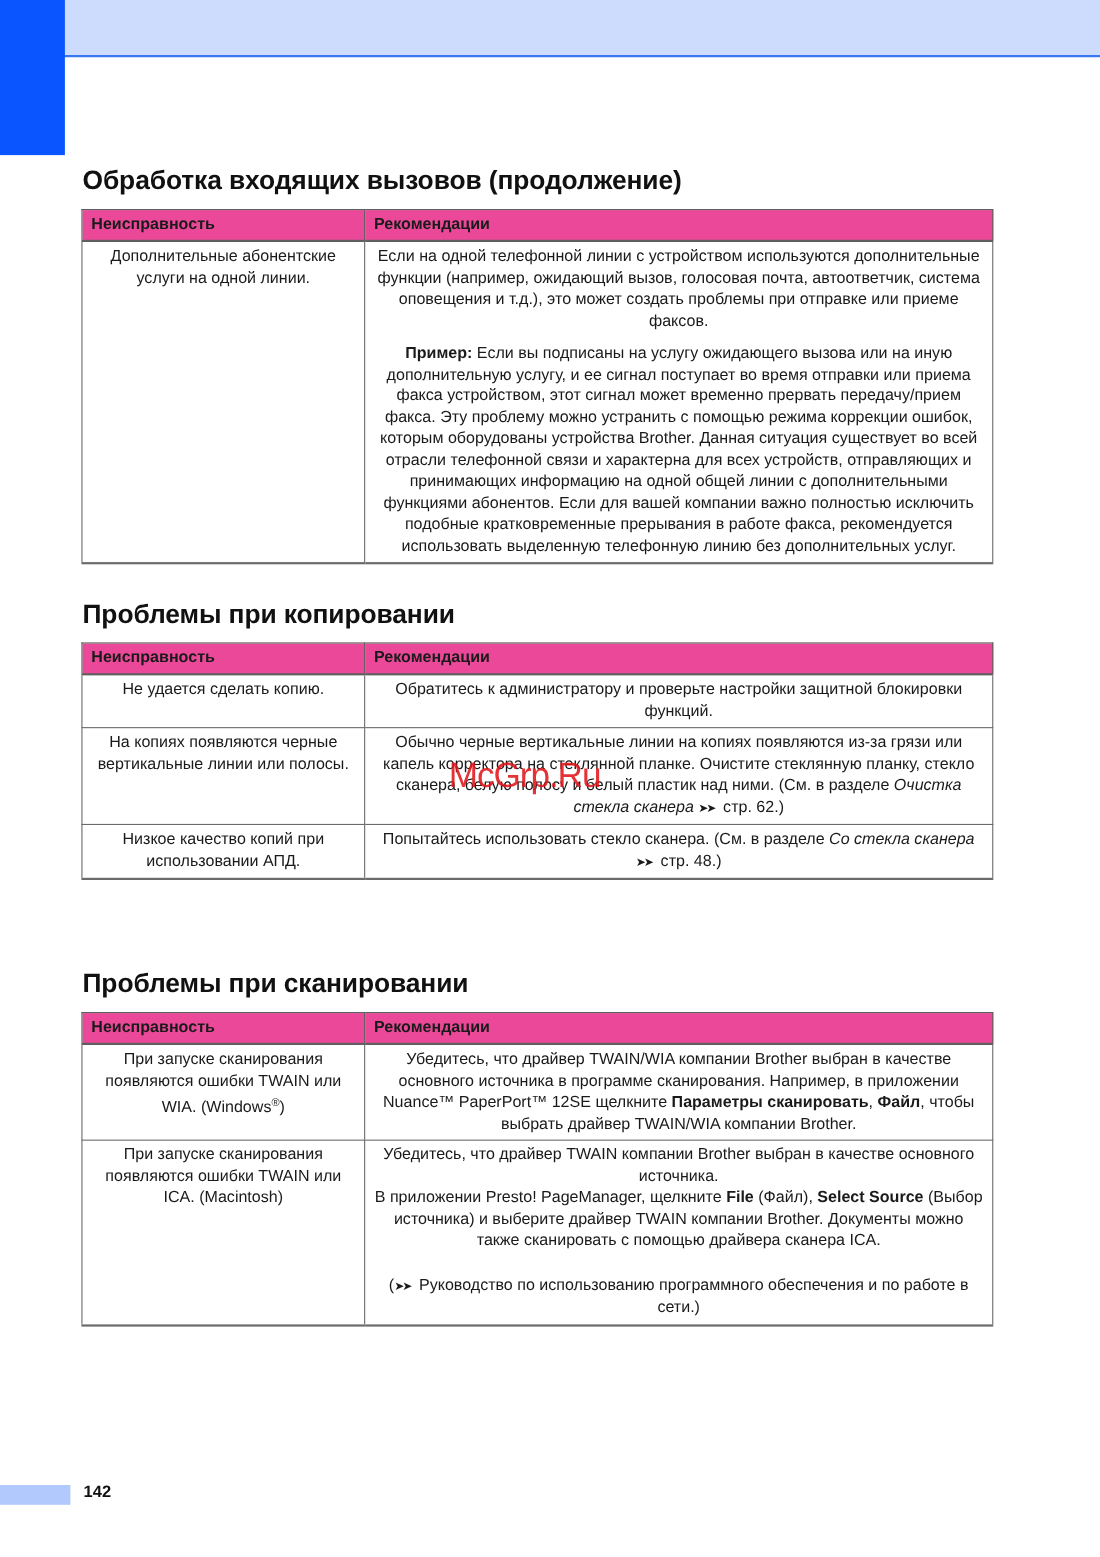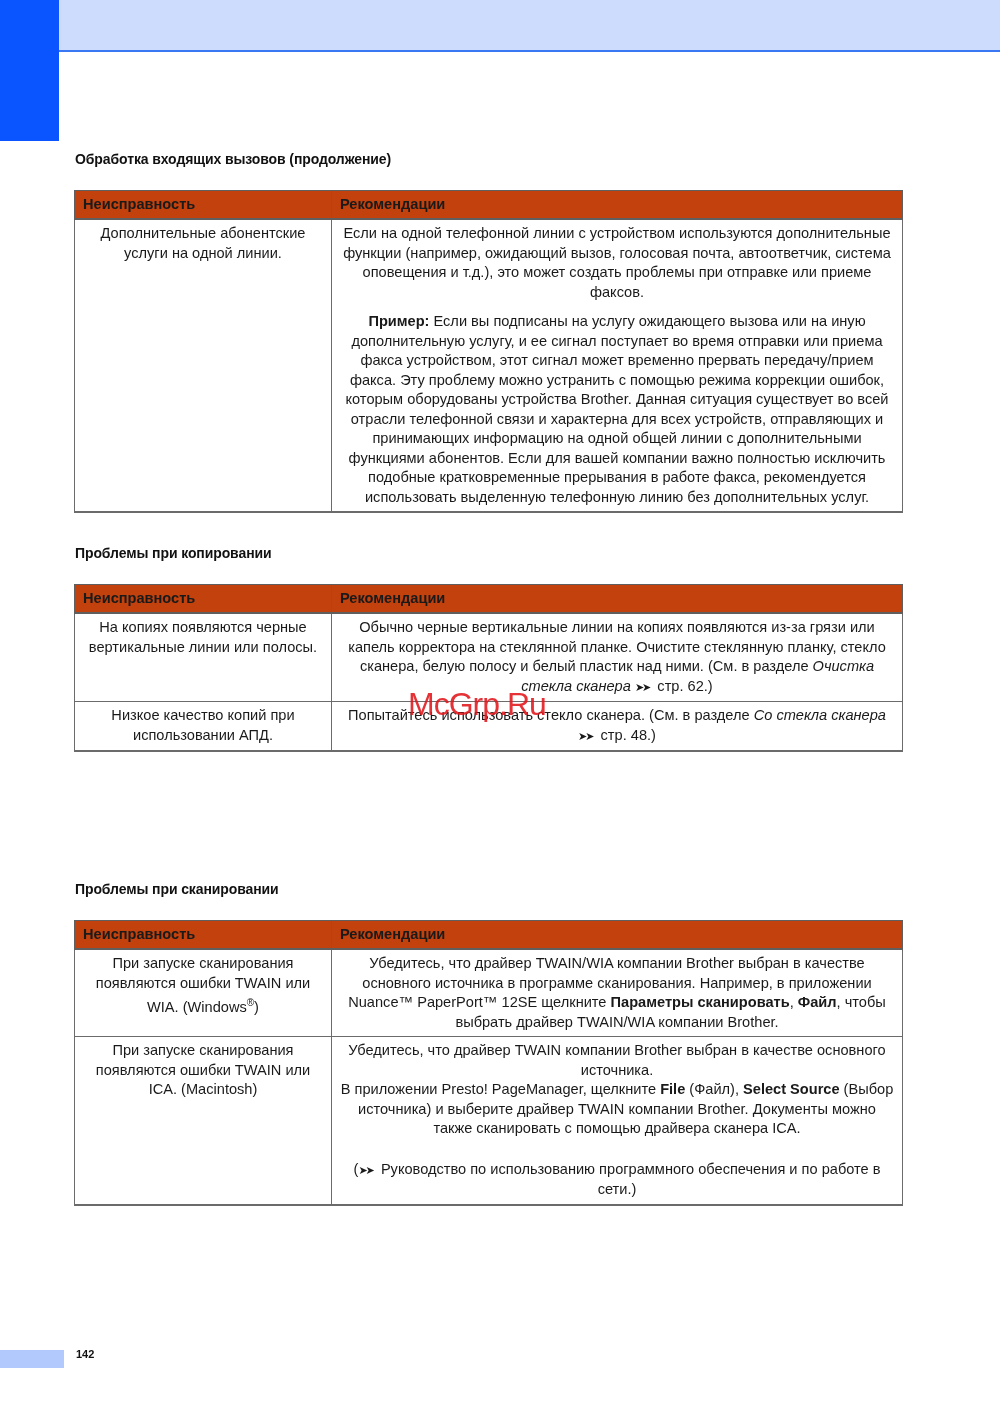--- a/index.html
+++ b/index.html
@@ -5,52 +5,52 @@
   html, body { margin: 0; padding: 0; }
   body {
     width: 1000px; height: 1415px; position: relative; overflow: hidden;
     background: #ffffff; color: #1a1a1a;
     font-family: "Liberation Sans", sans-serif;
   }
   .top-band { position: absolute; left: 0; top: 0; width: 1000px; height: 50px; background: #cddcfd; border-bottom: 2px solid #3a77f2; }
   .side-tab { position: absolute; left: 0; top: 0; width: 59px; height: 141px; background: #0a55ff; }
   .section-title {
     position: absolute; left: 75px; margin: 0;
-    font-size: 14px; font-weight: bold; color: #111;
+    font-size: 24px; font-weight: bold; color: #111;
     font-family: "Liberation Sans", sans-serif; letter-spacing: -0.1px;
   }
   table.trouble {
     position: absolute; left: 74px; width: 829px;
     border-collapse: collapse; table-layout: fixed;
     font-size: 14.6px; line-height: 19.5px;
   }
   table.trouble col.c1 { width: 257px; }
   table.trouble th {
-    background: #c2410c; text-align: left; font-weight: bold;
+    background: #ec4899; text-align: left; font-weight: bold;
     padding: 3px 8px 3px 8px; height: 21px;
     border: 1px solid #5f5f5f; border-bottom: 2px solid #5f5f5f;
   }
   table.trouble td {
     vertical-align: top; padding: 4px 8px 4px 8px;
     border: 1px solid #6b6b6b;
     text-align: center;
   }
   table.trouble tr:last-child td { border-bottom: 2px solid #6b6b6b; }
   .para + .para { margin-top: 10px; }
   .b { font-weight: bold; }
   .i { font-style: italic; }
   .arrow { font-size: 11px; letter-spacing: -2px; margin-right: 4px; }
   .watermark {
     position: absolute; left: 408px; top: 686px;
     font-size: 32px; color: #e2161b; opacity: 0.88;
     font-family: Liberation Sans, sans-serif; letter-spacing: -1px;
     pointer-events: none;
   }
   .footer-bar { position: absolute; left: 0; top: 1350px; width: 64px; height: 18px; background: #b2c9fd; }
-  .page-number { position: absolute; left: 76px; top: 1348px; font-size: 11px; font-weight: bold; color: #111; }
+  .page-number { position: absolute; left: 76px; top: 1348px; font-size: 15px; font-weight: bold; color: #111; }
 </style>
 </head>
 <body>
 
 <div class="top-band"></div>
 <div class="side-tab"></div>
 
 <h2 class="section-title" style="top:151px;">Обработка входящих вызовов (продолжение)</h2>
 <table class="trouble" style="top:190px;">
   <colgroup>
@@ -75,20 +75,24 @@
 <h2 class="section-title" style="top:545px;">Проблемы при копировании</h2>
 <table class="trouble" style="top:584px;">
   <colgroup>
       <col class="c1">
       <col>
     </colgroup>
   <tbody>
       <tr>
     <th>Неисправность</th>
     <th>Рекомендации</th>
+  </tr>
+  <tr>
+    <td>Не удается сделать копию.</td>
+    <td>Обратитесь к администратору и проверьте настройки защитной блокировки функций.</td>
   </tr>
   <tr>
     <td>На копиях появляются черные вертикальные линии или полосы.</td>
     <td><span>Обычно черные вертикальные линии на копиях появляются из-за грязи или капель корректора на стеклянной планке. Очистите стеклянную планку, стекло сканера, белую полосу и белый пластик над ними. (См. в разделе </span><span class="i">Очистка стекла сканера</span> <span class="arrow">➤➤</span><span> стр. 62.)</span></td>
   </tr>
   <tr>
     <td>Низкое качество копий при использовании АПД.</td>
     <td><span>Попытайтесь использовать стекло сканера. (См. в разделе </span><span class="i">Со стекла сканера</span> <span class="arrow">➤➤</span><span> стр. 48.)</span></td>
   </tr>
 </tbody>

